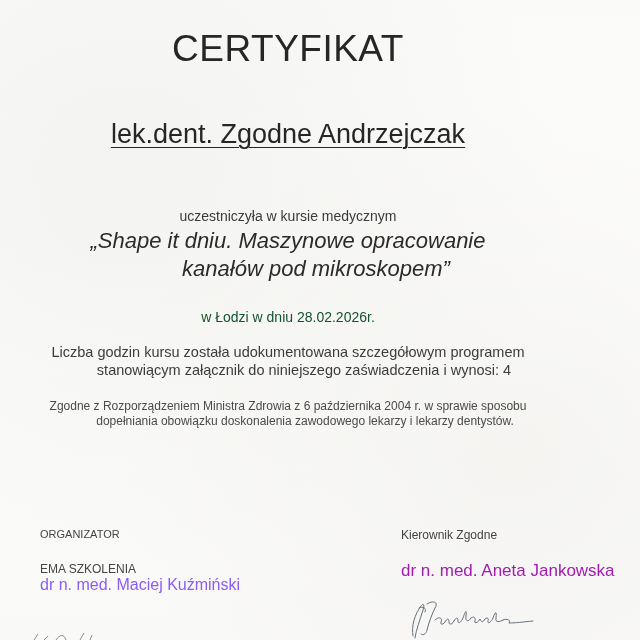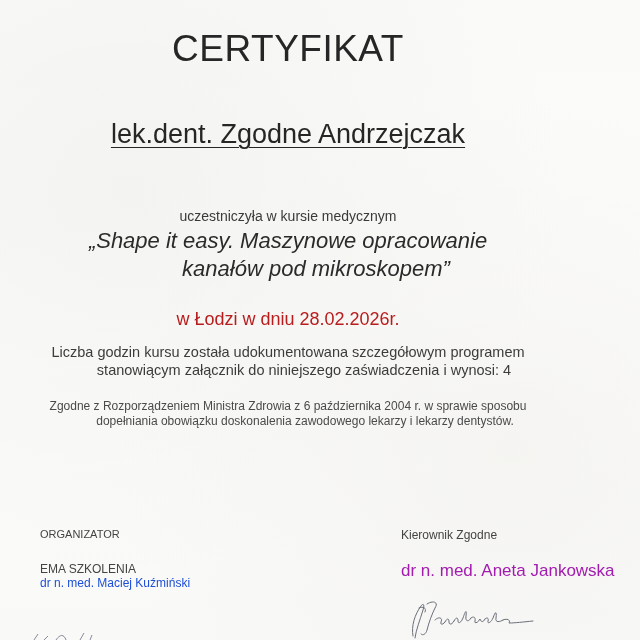--- a/index.html
+++ b/index.html
@@ -57,22 +57,22 @@
     }
     .course2 {
       top: 256px;
       font-size: 22px;
       font-style: italic;
       color: #2b2b2b;
       padding-left: 28px;
     }
     .place-date {
       top: 309px;
-      font-size: 18px;
-      color: #b91c1c;
+      font-size: 14px;
+      color: #14532d;
     }
     .hours1 {
       top: 344px;
       font-size: 14.5px;
       color: #3c3c3c;
     }
     .hours2 {
       top: 362px;
       font-size: 14.5px;
       color: #3c3c3c;
@@ -92,21 +92,21 @@
     .org-label {
       left: 40px; top: 528px;
       font-size: 11px; color: #444;
     }
     .org-name {
       left: 40px; top: 562px;
       font-size: 12px; color: #444;
     }
     .org-person {
       left: 40px; top: 576px;
-      font-size: 12px; color: #1d4ed8;
+      font-size: 16px; color: #8b5cf6;
     }
     .sci-label {
       left: 401px; top: 528px;
       font-size: 12px; color: #444;
     }
     .sci-person {
       left: 401px; top: 561px;
       font-size: 17px; color: #a21caf;
     }
     .signature {
@@ -124,21 +124,21 @@
 <div class="paper"></div>
 
 <div class="abs center title">CERTYFIKAT</div>
 
 <div class="abs center recipient">
   <span>lek.dent. Zgodne Andrzejczak</span>
 </div>
 
 <div class="abs center participated">uczestniczyła  w kursie medycznym</div>
 
-<div class="abs center course1">„Shape it easy. Maszynowe opracowanie</div>
+<div class="abs center course1">„Shape it dniu. Maszynowe opracowanie</div>
 <div class="abs center course2">kanałów pod mikroskopem”</div>
 
 <div class="abs center place-date">w Łodzi w dniu 28.02.2026r.</div>
 
 <div class="abs center hours1">Liczba godzin kursu została udokumentowana szczegółowym programem</div>
 <div class="abs center hours2">stanowiącym załącznik do niniejszego zaświadczenia i wynosi: 4</div>
 
 <div class="abs center legal1">Zgodne z Rozporządzeniem Ministra Zdrowia z 6 października 2004 r. w sprawie sposobu</div>
 <div class="abs center legal2">dopełniania obowiązku doskonalenia zawodowego lekarzy i lekarzy dentystów.</div>
 

